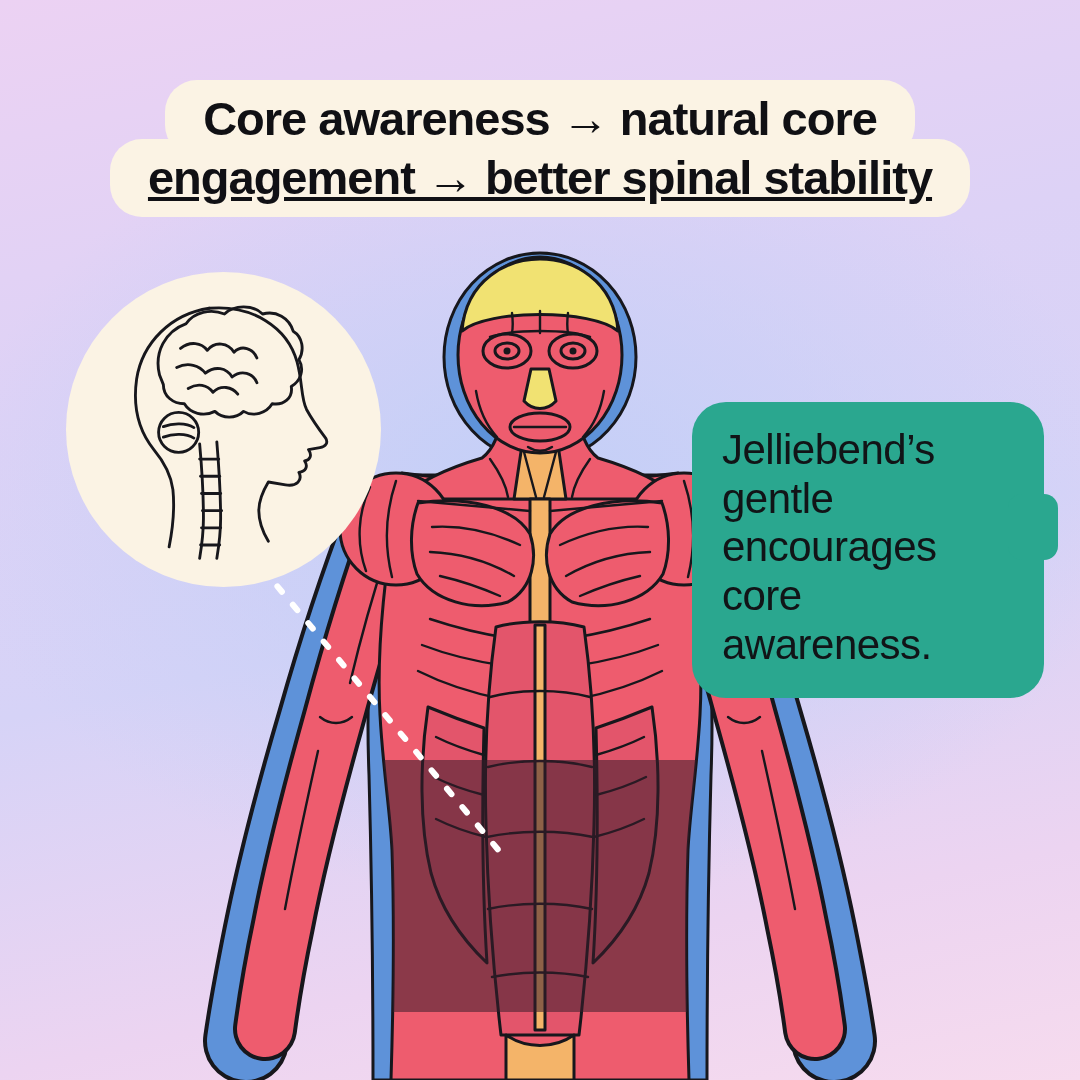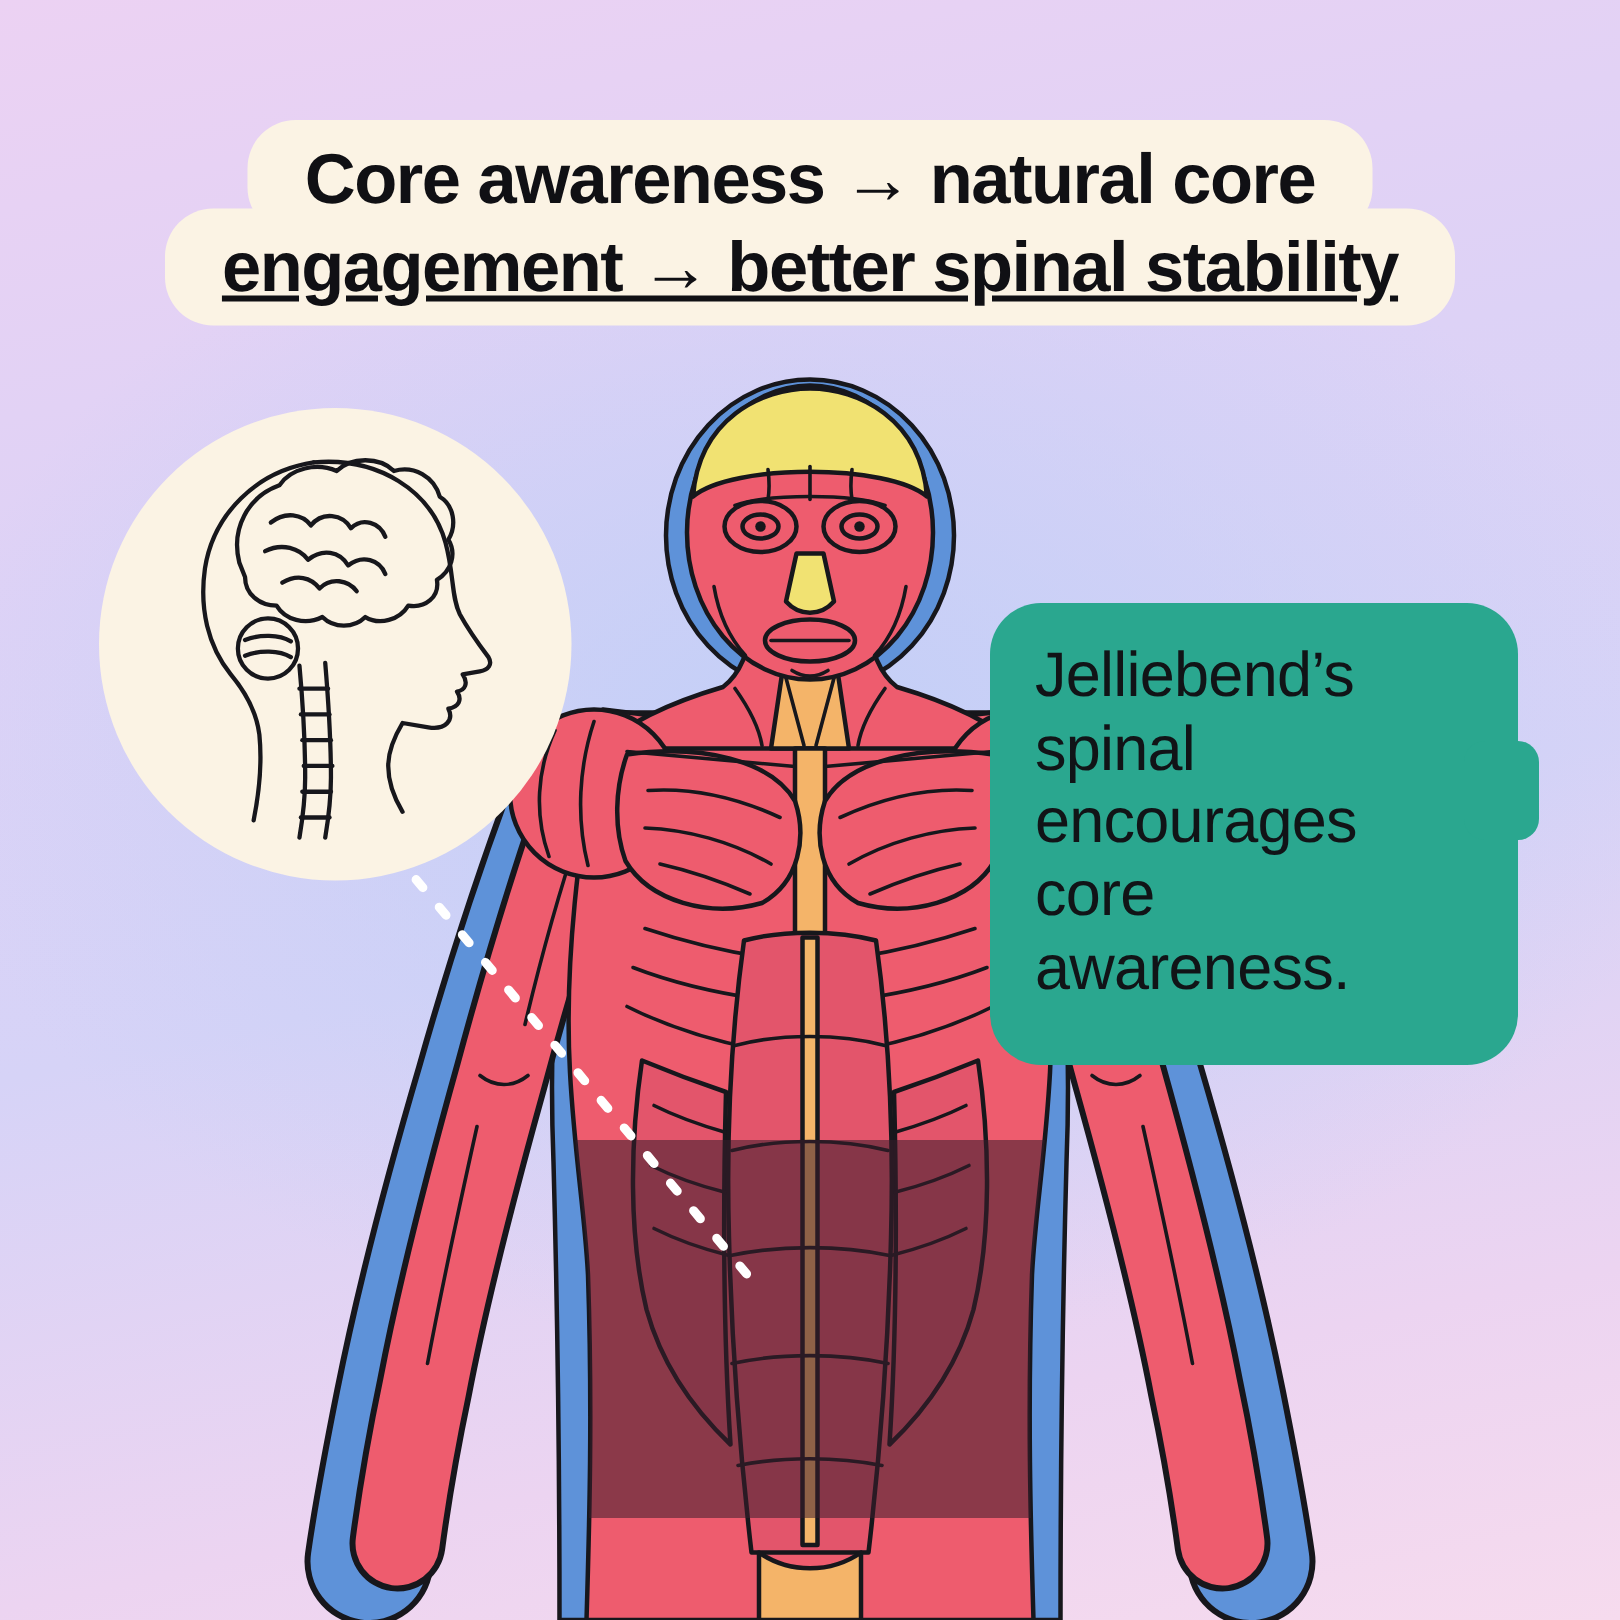--- a/index.html
+++ b/index.html
@@ -58,23 +58,23 @@
   .figure .sw64{stroke-width:64;} .figure .sw56{stroke-width:56;}
   .figure .detail path{fill:none;stroke-width:2.4;}
   .figure .band{fill:var(--band,#3a1e2b);stroke:none;opacity:.55;}
 
   
   .connector{position:absolute;left:0;top:0;width:1080px;height:1080px;z-index:3;pointer-events:none;}
   .connector line{stroke:var(--dash,#fff);stroke-width:6;stroke-dasharray:7 17;stroke-linecap:round;}
 
   
   .callout{
-    position:absolute;left:660px;top:402px;width:352px;z-index:5;
+    position:absolute;left:692px;top:402px;width:352px;z-index:5;
     background:var(--teal,#2aa78f);border-radius:34px;
-    padding:24px 24px 40px 30px;color:#111417;
+    padding:24px 24px 28px 30px;color:#111417;
     font-size:42px;line-height:1.16;font-weight:400;letter-spacing:-0.5px;
   }
   .callout::after{
     content:"";position:absolute;right:-14px;top:92px;width:50px;height:66px;
     background:var(--teal,#2aa78f);border-radius:14px;z-index:-1;
   }
   .co-line{display:block;}
 </style>
 </head>
 <body>
@@ -237,18 +237,18 @@
         <path d="M142,232 L162,232"></path>
         <path d="M143,250 L163,250"></path>
         <path d="M142,268 L162,268"></path>
         <path d="M141,286 L161,286"></path>
       </g>
     </svg>
   </div>
 
   <div class="callout">
     <span class="co-line">Jelliebend’s</span>
-    <span class="co-line">spinal</span>
+    <span class="co-line">gentle</span>
     <span class="co-line">encourages</span>
     <span class="co-line">core awareness.</span>
   </div>
 
 </div>
 
 </body></html>

